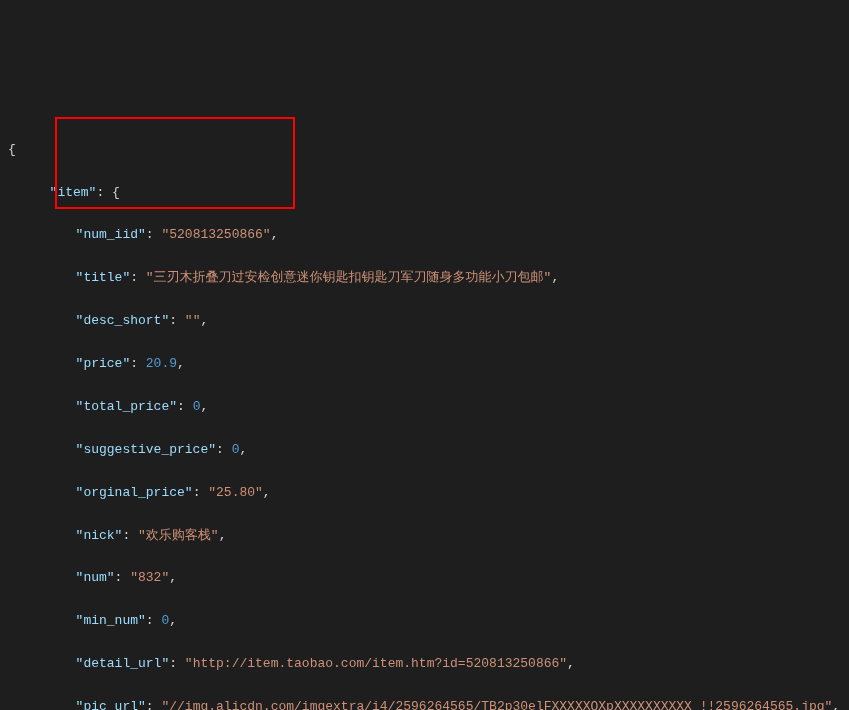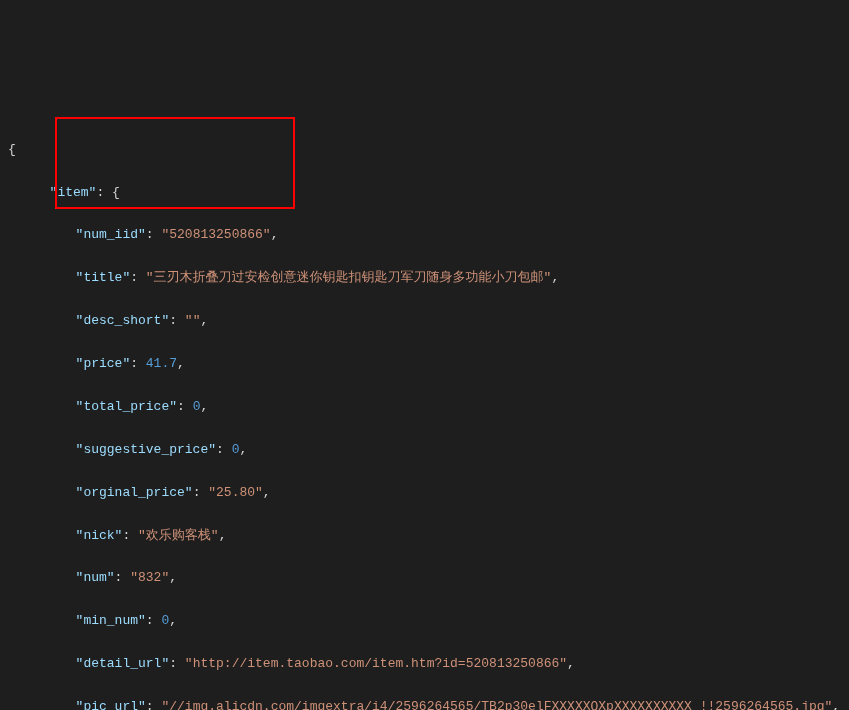--- a/index.html
+++ b/index.html
@@ -42,21 +42,21 @@
 
 <div class="red-box" style="top:117px;left:55px;width:240px;height:92px;"></div>
 
 
 
 <span class="line"><span class="p">{</span></span>
 <span class="line"><span class="ind1"><span class="k">"item"</span><span class="p">: {</span></span></span>
 <span class="line"><span class="ind2"><span class="k">"num_iid"</span><span class="p">: </span><span class="s">"520813250866"</span><span class="p">,</span></span></span>
 <span class="line"><span class="ind2"><span class="k">"title"</span><span class="p">: </span><span class="s">"三刃木折叠刀过安检创意迷你钥匙扣钥匙刀军刀随身多功能小刀包邮"</span><span class="p">,</span></span></span>
 <span class="line"><span class="ind2"><span class="k">"desc_short"</span><span class="p">: </span><span class="s">""</span><span class="p">,</span></span></span>
-<span class="line"><span class="ind2"><span class="k">"price"</span><span class="p">: </span><span class="n">41.7</span><span class="p">,</span></span></span>
+<span class="line"><span class="ind2"><span class="k">"price"</span><span class="p">: </span><span class="n">20.9</span><span class="p">,</span></span></span>
 <span class="line"><span class="ind2"><span class="k">"total_price"</span><span class="p">: </span><span class="n">0</span><span class="p">,</span></span></span>
 <span class="line"><span class="ind2"><span class="k">"suggestive_price"</span><span class="p">: </span><span class="n">0</span><span class="p">,</span></span></span>
 <span class="line"><span class="ind2"><span class="k">"orginal_price"</span><span class="p">: </span><span class="s">"25.80"</span><span class="p">,</span></span></span>
 <span class="line"><span class="ind2"><span class="k">"nick"</span><span class="p">: </span><span class="s">"欢乐购客栈"</span><span class="p">,</span></span></span>
 <span class="line"><span class="ind2"><span class="k">"num"</span><span class="p">: </span><span class="s">"832"</span><span class="p">,</span></span></span>
 <span class="line"><span class="ind2"><span class="k">"min_num"</span><span class="p">: </span><span class="n">0</span><span class="p">,</span></span></span>
 <span class="line"><span class="ind2"><span class="k">"detail_url"</span><span class="p">: </span><span class="s">"http://item.taobao.com/item.htm?id=520813250866"</span><span class="p">,</span></span></span>
 <span class="wrap"><span class="ind2" style="display:inline"><span class="k">"pic_url"</span><span class="p">: </span></span><span class="s">"//img.alicdn.com/imgextra/i4/2596264565/TB2p30elFXXXXXQXpXXXXXXXXXX_!!2596264565.jpg"</span><span class="p">,</span></span>
 
 

